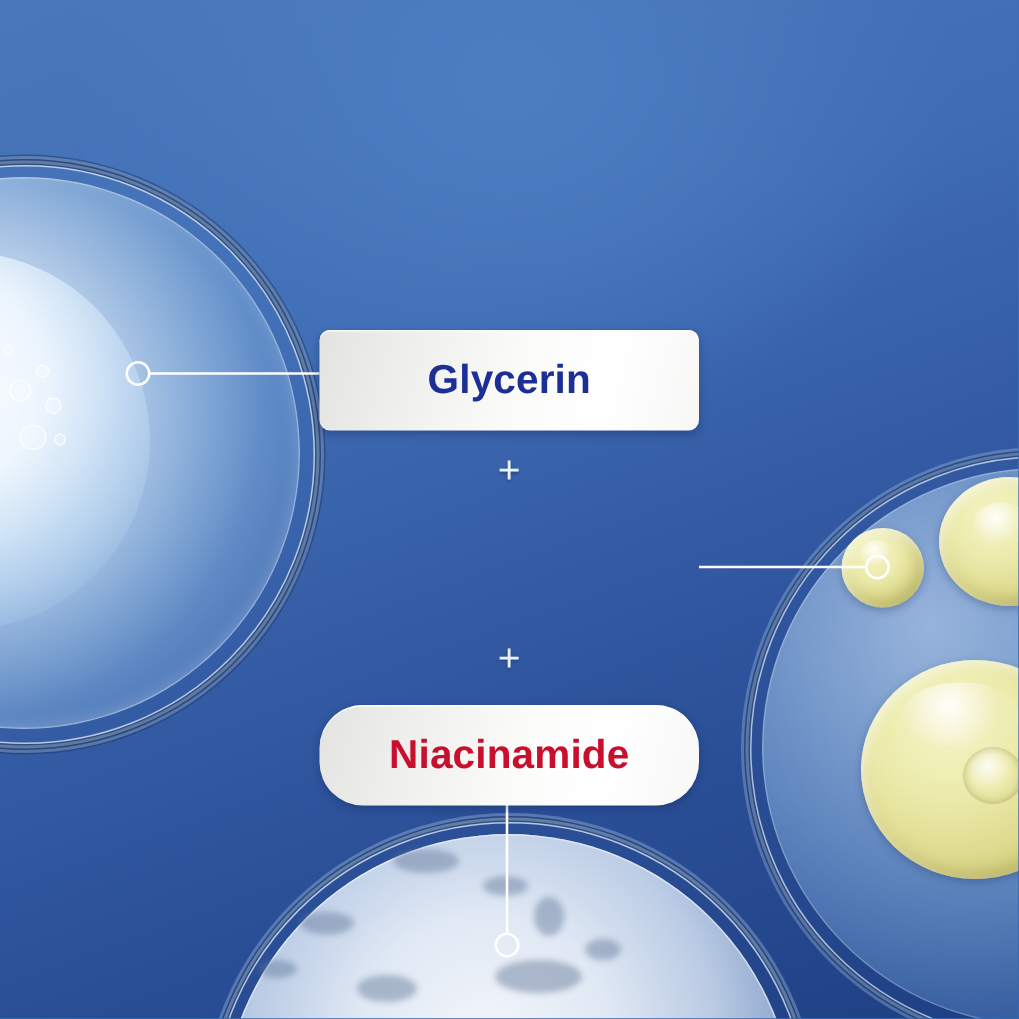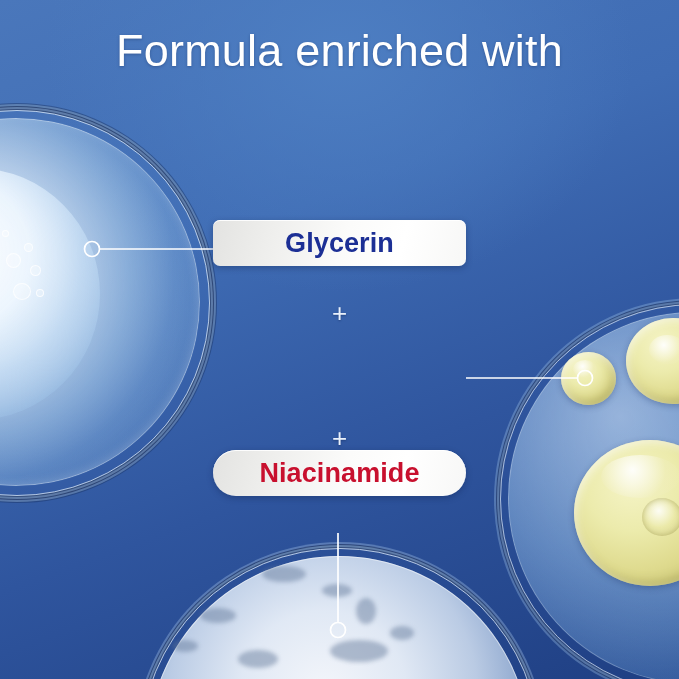--- a/index.html
+++ b/index.html
@@ -116,31 +116,31 @@
     display:block;color:#ffffff;font-size:45px;line-height:54px;
     font-weight:300;letter-spacing:.2px;
   }
   #headline .l2{
     display:block;color:#ffffff;font-size:41px;line-height:48px;
     font-weight:bold;letter-spacing:.6px;
   }
 
   
   .card{
-    position:absolute;left:213px;width:253px;height:46px;border-radius:7px;
+    position:absolute;left:213px;width:253px;height:67px;border-radius:7px;
     background:linear-gradient(105deg,#e3e3e1 0%,#eeeeec 22%,#fbfbfa 52%,#ffffff 74%,#f7f7f6 100%);
     box-shadow:0 2px 6px rgba(14,32,74,.35), inset 0 1px 0 rgba(255,255,255,.9);
     display:flex;align-items:center;justify-content:center;
   }
   .card-label{
     font-size:27px;font-weight:bold;letter-spacing:.1px;white-space:nowrap;
   }
   #card-glycerin{top:220px;}
   #card-provitamin{top:345px;}
-  #card-niacinamide{top:450px;border-radius:29px;}
+  #card-niacinamide{top:470px;border-radius:29px;}
 
   .plus{
     position:absolute;left:0;width:679px;text-align:center;
     color:#eaf1fb;font-size:26px;line-height:26px;font-weight:normal;
     text-shadow:0 1px 2px rgba(16,36,82,.45);
   }
   #plus-1{top:300px;}
   #plus-2{top:425px;}
 </style>
 </head>
@@ -189,21 +189,20 @@
 
       <line x1="466" y1="378" x2="578" y2="378"></line>
       <circle cx="585" cy="378" r="7.5"></circle>
 
       <line x1="338" y1="533" x2="338" y2="622"></line>
       <circle cx="338" cy="630" r="7.5"></circle>
     </g>
   </svg>
 
   <div id="headline">
-    <span class="l1">Formula enriched with</span>
   </div>
 
   <div class="card" id="card-glycerin">
     <span class="card-label" style="color:#1c2f95;">Glycerin</span>
   </div>
 
   <div class="plus" id="plus-1">+</div>
 
 
   <div class="plus" id="plus-2">+</div>

